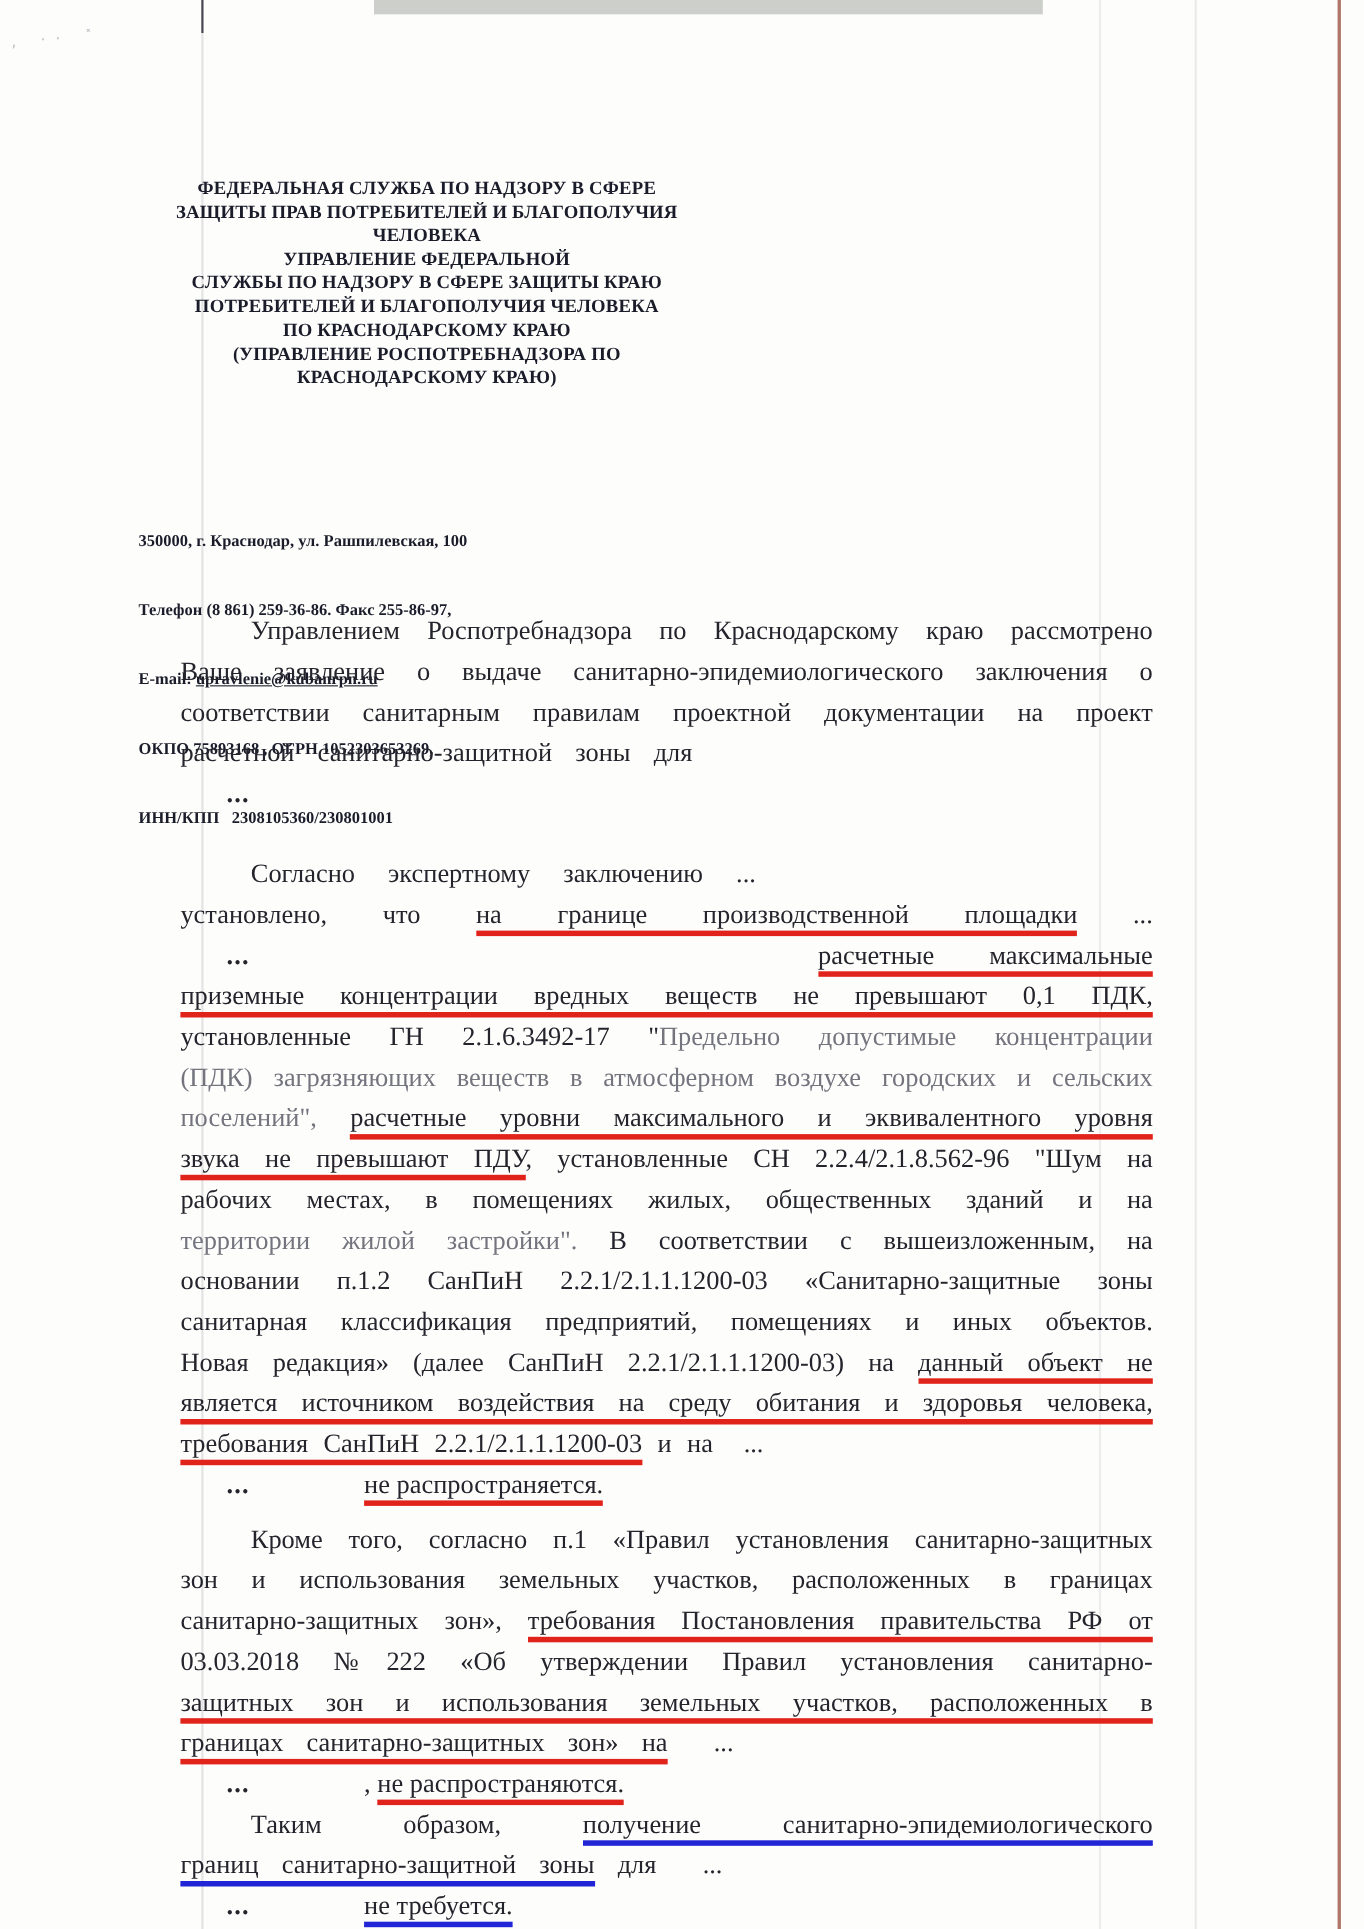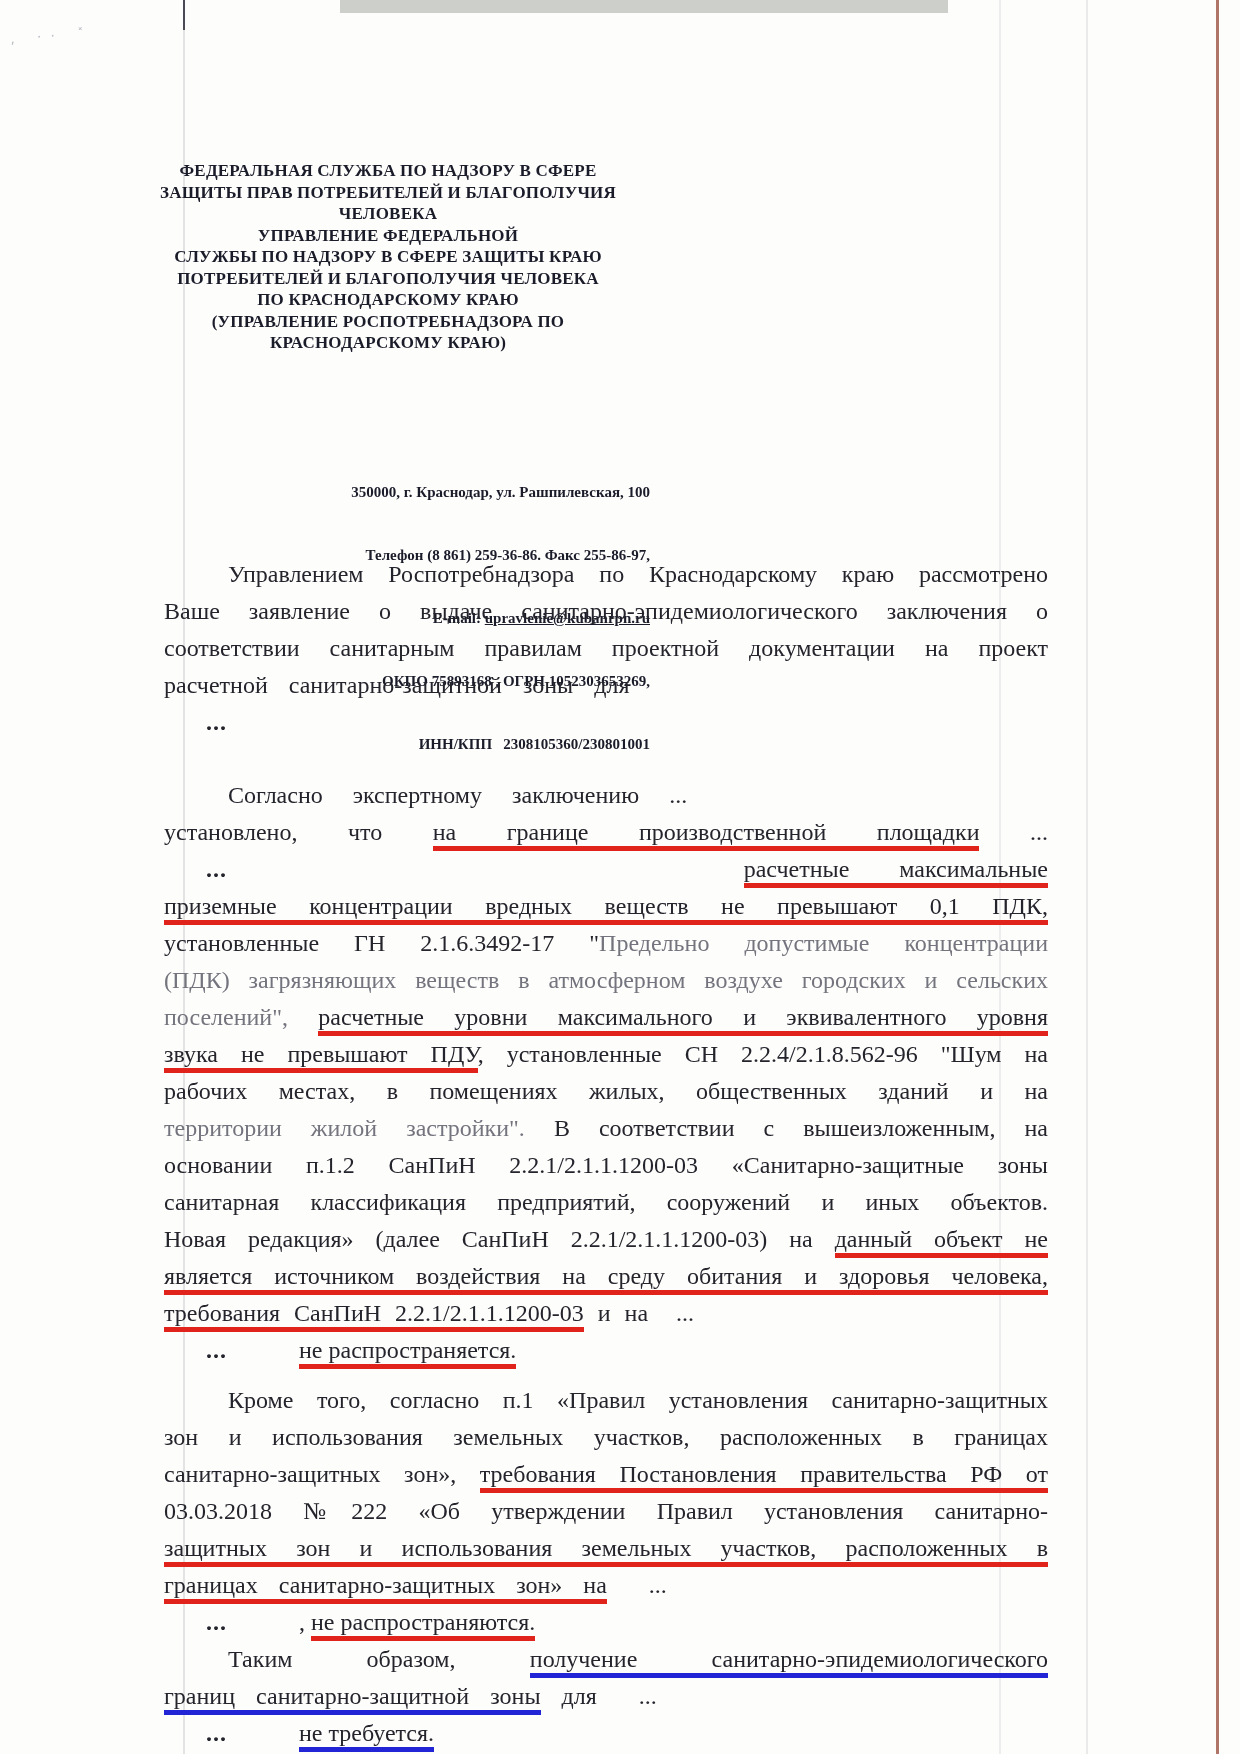--- a/index.html
+++ b/index.html
@@ -30,41 +30,41 @@
           font-size:14px;letter-spacing:9px;transform:rotate(-4deg);font-family:"DejaVu Sans",sans-serif;}
   
   .org{
     position:absolute;left:126px;top:160px;width:524px;
     text-align:center;font-weight:bold;color:var(--head);
     font-size:17px;line-height:21.5px;letter-spacing:.2px;
   }
   
   .contact{
     position:absolute;left:126px;top:440px;width:524px;
-    text-align:right;font-weight:bold;color:var(--head);
+    text-align:left;font-weight:bold;color:var(--head);
     font-size:15px;line-height:21px;white-space:pre-wrap;
   }
   .email-u{text-decoration:underline;}
   
   .bodytext{
     position:absolute;left:164px;top:556px;width:884px;
     font-size:24px;color:var(--ink);
   }
   .line{height:37px;line-height:36px;white-space:pre-wrap;}
   .j{text-align:justify;text-align-last:justify;}
   .ind{text-indent:64px;}
   .ws1{word-spacing:8px;}
   .ws2{word-spacing:15px;}
   .ws3{word-spacing:24px;margin-top:36px;}
   .p2{margin-top:13px;}
   .faded{color:var(--faded);}
   .u-red{border-bottom:5px solid var(--red);padding-bottom:1px;}
   .u-blue{border-bottom:5px solid var(--blue);padding-bottom:1px;}
   .dotline span, .dots{margin-left:42px;font-weight:bold;letter-spacing:1px;}
-  .row .mid{margin-left:72px;}
+  .row .mid{margin-left:104px;}
   .between{display:flex;justify-content:space-between;padding-left:42px;}
   .between .wide{word-spacing:44px;}
   .between .dots{margin-left:0;}
 </style>
 </head>
 <body>
 
 <div class="page">
 
   <div class="band-top"></div>
@@ -105,21 +105,21 @@
       <div class="line j"><span class="">установлено, что </span><span class="u-red">на границе производственной площадки</span><span class=""> ...</span></div>
       <div class="line between"><span class="dots">...</span><span class="u-red wide">расчетные максимальные</span></div>
       <div class="line j"><span class="u-red">приземные концентрации вредных веществ не превышают 0,1 ПДК,</span></div>
       <div class="line j"><span class="">установленные ГН 2.1.6.3492-17 "</span><span class="faded">Предельно допустимые концентрации</span></div>
       <div class="line j"><span class="faded">(ПДК) загрязняющих веществ в атмосферном воздухе городских и сельских</span></div>
       <div class="line j"><span class="faded">поселений", </span><span class="u-red">расчетные уровни максимального и эквивалентного уровня</span></div>
       <div class="line j"><span class="u-red">звука не превышают ПДУ</span><span class="">, установленные СН 2.2.4/2.1.8.562-96 "Шум на</span></div>
       <div class="line j"><span class="">рабочих местах, в помещениях жилых, общественных зданий и на</span></div>
       <div class="line j"><span class="faded">территории жилой застройки". </span><span class="">В соответствии с вышеизложенным, на</span></div>
       <div class="line j"><span class="">основании п.1.2 СанПиН 2.2.1/2.1.1.1200-03 «Санитарно-защитные зоны</span></div>
-      <div class="line j"><span class="">санитарная классификация предприятий, сооружений и иных объектов.</span></div>
+      <div class="line j"><span class="">санитарная классификация предприятий, помещениях и иных объектов.</span></div>
       <div class="line j"><span class="">Новая редакция» (далее СанПиН 2.2.1/2.1.1.1200-03) на </span><span class="u-red">данный объект не</span></div>
       <div class="line j"><span class="u-red">является источником воздействия на среду обитания и здоровья человека,</span></div>
       <div class="line ws1"><span class="u-red">требования СанПиН 2.2.1/2.1.1.1200-03</span><span class=""> и на  ...</span></div>
       <div class="line row"><span class="dots">...</span><span class="u-red mid">не распространяется.</span></div>
       <div class="line j ind p2"><span class="">Кроме того, согласно п.1 «Правил установления санитарно-защитных</span></div>
       <div class="line j"><span class="">зон и использования земельных участков, расположенных в границах</span></div>
       <div class="line j"><span class="">санитарно-защитных зон», </span><span class="u-red">требования Постановления правительства РФ от</span></div>
       <div class="line j"><span class="">03.03.2018 №222 «Об утверждении Правил установления санитарно-</span></div>
       <div class="line j"><span class="u-red">защитных зон и использования земельных участков, расположенных в</span></div>
       <div class="line ws2"><span class="u-red">границах санитарно-защитных зон» на</span><span class="">  ...</span></div>

